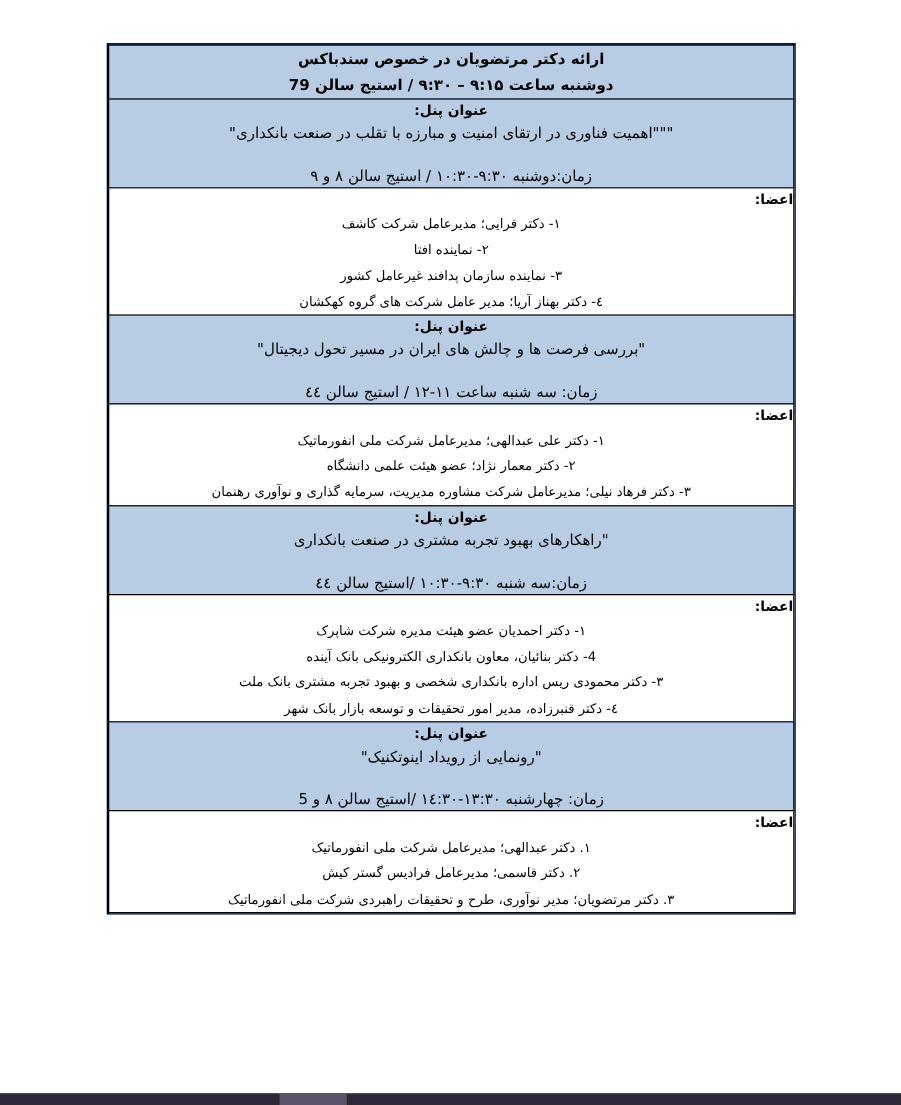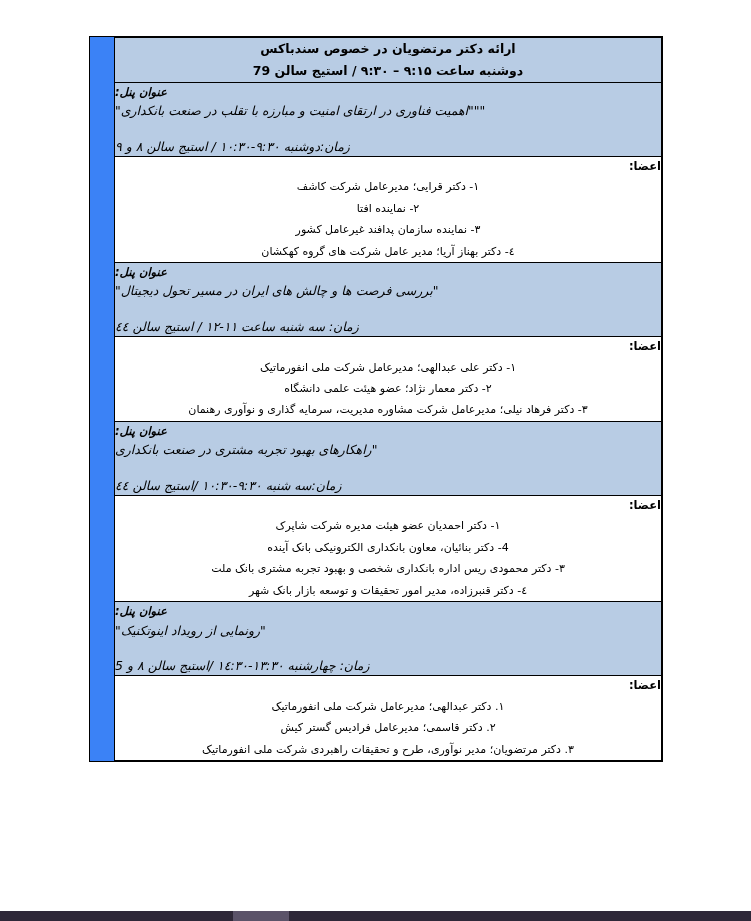--- a/index.html
+++ b/index.html
@@ -26,21 +26,20 @@
 
   .doc-table {
     position: absolute;
     top: 36px;
     left: 89px;
     width: 574px;
     border: 1.5px solid #000000;
     border-collapse: collapse;
     box-sizing: border-box;
     background: #3b82f6;
-    padding-left: 24px;
   }
 
   .doc-table table {
     width: 100%;
     border-collapse: collapse;
     table-layout: fixed;
   }
 
   .doc-table td {
     border: 1.5px solid #000000;
@@ -59,23 +58,22 @@
     font-weight: bold;
     color: #000000;
     line-height: 1.75;
     direction: rtl;
     white-space: nowrap;
   }
 
   
   .panel-cell {
     background: #b8cce4;
-    text-align: left;
+    text-align: center;
     padding: 5px 10px 6px 10px;
-    font-style: italic;
   }
   .panel-label {
     font-size: 11.5px;
     font-weight: bold;
     color: #000000;
     line-height: 1.6;
     direction: rtl;
   }
   .panel-title {
     font-size: 12.5px;

